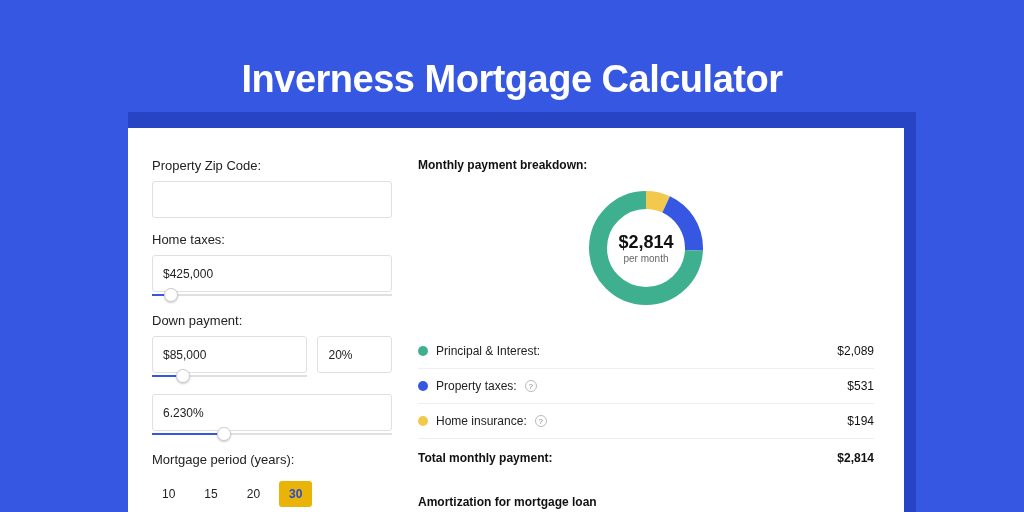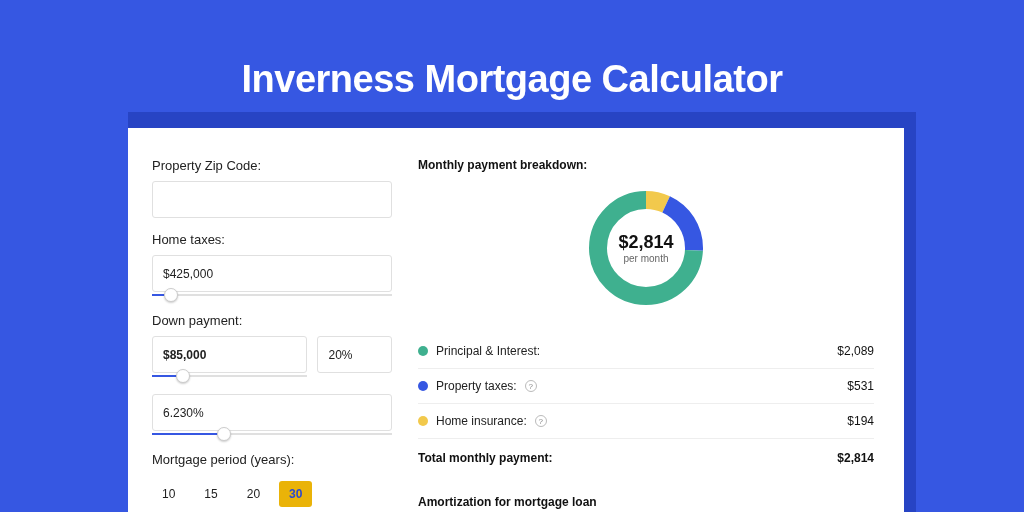--- a/index.html
+++ b/index.html
@@ -7,21 +7,21 @@
   body { font-family: -apple-system, BlinkMacSystemFont, "Segoe UI", Arial, sans-serif; background: #3657e2; }
   .stage { position: relative; width: 1024px; height: 512px; }
   .title { text-align: center; color: #fff; font-size: 38px; font-weight: 700; padding-top: 58px; letter-spacing: -0.5px; }
   .card-shadow { position: absolute; left: 128px; top: 112px; right: 108px; bottom: 0; background: #2744c4; }
   .card { position: absolute; left: 128px; top: 128px; right: 120px; bottom: 0; background: #fff; display: flex; }
   .left { width: 270px; padding: 30px 0 0 24px; }
   .right { flex: 1; padding: 30px 30px 0 20px; }
   .field { margin-bottom: 14px; }
   .label { font-size: 13px; color: #222; margin-bottom: 8px; }
   .input { width: 240px; height: 37px; border: 1px solid #e0e0e0; border-radius: 3px; padding: 0 10px; font-size: 12px; color: #222; outline: none; }
-  .input.sm1 { width: 155px; display:inline-block; vertical-align:top;font-weight:bold;}
+  .input.sm1 { width: 155px; display:inline-block; vertical-align:top;}
   .input.sm2 { width: 75px; display:inline-block; margin-left:6px; vertical-align:top;}
   .slider { position: relative; width: 240px; height: 8px; margin-top:-1px;}
   .slider-track { position:absolute; left:0; right:0; top:3px; height:2px; background:#e0e0e0; }
   .slider-fill { position:absolute; left:0; top:3px; height:2px; background:#3657e2; }
   .slider-thumb { position:absolute; top:-3px; width:14px; height:14px; background:#fff; border:1px solid #ccc; border-radius:50%; box-shadow:0 1px 2px rgba(0,0,0,0.2);}
   .periods { display:flex; gap:9px; margin-top:14px;}
   .period { font-size:12px; padding:6px 10px; cursor:pointer; color:#222; border-radius:3px;}
   .period.selected { background:#eab308; color:#2a49d0; font-weight:600;}
   .toggle-row { display:flex; align-items:center; gap:10px; margin-top:22px;}
   .toggle { width:30px; height:16px; background:#e4e4e4; border-radius:10px; position:relative; cursor:pointer;}

